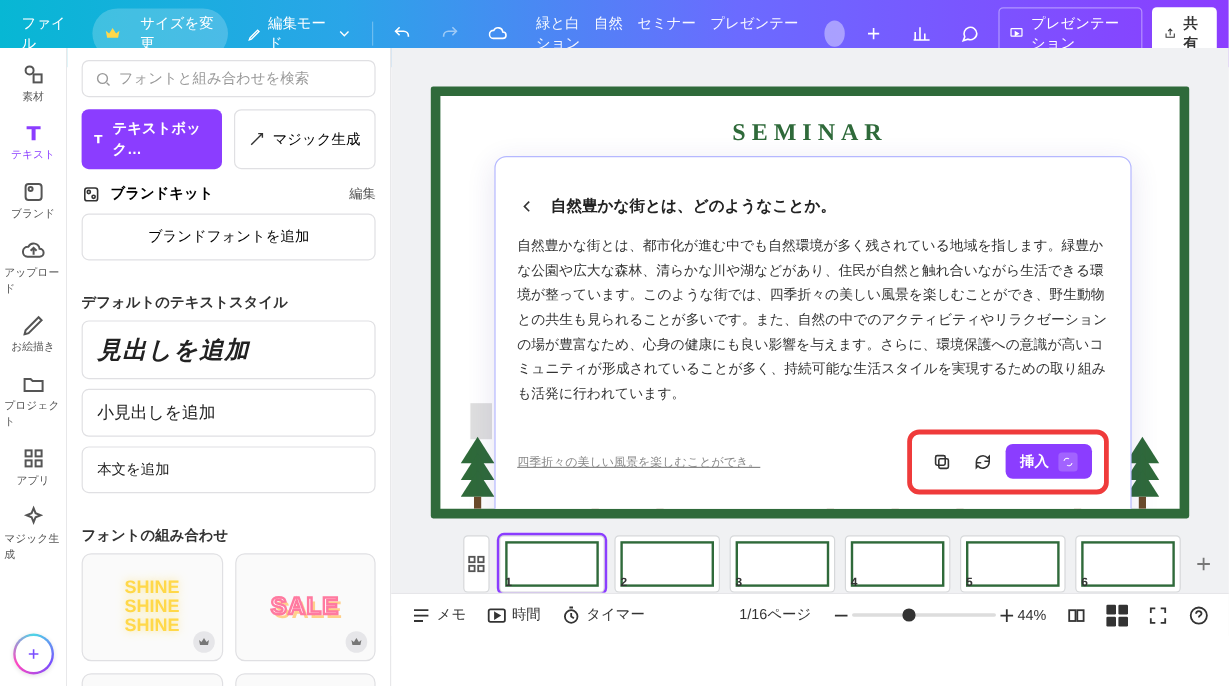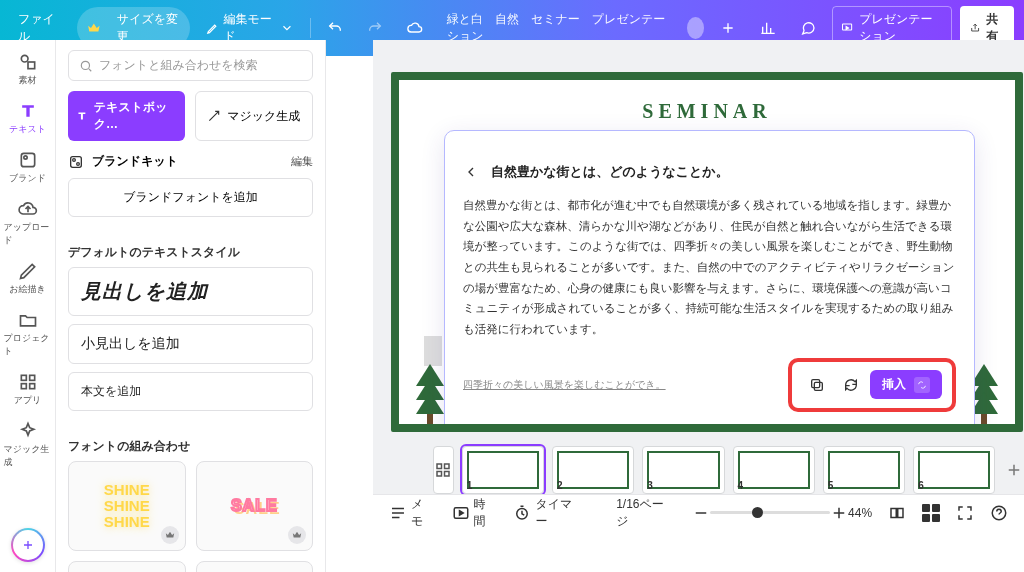--- a/index.html
+++ b/index.html
@@ -38,26 +38,26 @@
 .txt-style { border:1px solid #e0e0e3; border-radius:6px; padding:10px 12px; margin-bottom:8px; color:#222;}
 .ts1 { font-size:20px; font-weight:800; letter-spacing:1px;font-style:italic;}
 .ts2 { font-size:14px; font-weight:500;}
 .ts3 { font-size:12px;}
 .combo-grid { display:grid; grid-template-columns:1fr 1fr; gap:10px; margin-top:6px;}
 .combo { border:1px solid #e0e0e3; border-radius:8px; height:90px; position:relative; display:flex; align-items:center; justify-content:center; flex-direction:column; overflow:hidden; background:#fafafa}
 .crown { position:absolute; right:6px; bottom:6px; width:18px; height:18px; border-radius:50%; background:#e6e6e9; display:flex; align-items:center; justify-content:center;}
 .crown svg{width:10px;height:10px;}
 .shine { font-weight:900; font-size:15px; line-height:1.05; text-align:center;
  color:#ffd84a; text-shadow:0 0 8px rgba(255,216,74,.6);}
-.sale { font-weight:900; font-size:16px; letter-spacing:1px;
+.sale { font-weight:900; font-size:20px; letter-spacing:1px;
  color:#fff; -webkit-text-stroke:2px #ff7aa0; text-shadow:3px 3px 0 #ffd08a;}
 .water{ font-weight:900; font-size:16px; letter-spacing:2px; color:#6b3dff;}
 
 
-.canvas { position:absolute; left:326px; top:40px; right:0; height:490px; background:#f0f1f3;margin-left:47px;}
+.canvas { position:absolute; left:326px; top:40px; right:0; height:490px; background:#f0f1f3;}
 .stage-wrap { padding:32px 18px 14px; height:405px;}
 .stage { width:632px; height:360px; margin:0 auto; background:#fff; border:8px solid #2f6a3a; border-radius:2px; position:relative; overflow:hidden;}
 .sem-title { position:absolute; top:20px; left:0; right:0; text-align:center; font-family:Georgia,serif; font-weight:700; letter-spacing:5px; color:#2f6a3a; font-size:20px;}
 .sky { position:absolute; left:0; right:0; bottom:0; height:70px; display:flex; align-items:flex-end; justify-content:space-around; padding:0 4px;}
 .tree { width:38px; display:flex; flex-direction:column; align-items:center;}
 .tree .tri { width:0; height:0; border-left:14px solid transparent; border-right:14px solid transparent; border-bottom:22px solid #2f6a3a; margin-top:-8px;}
 .tree .trunk{ width:6px; height:10px; background:#6b4b2a;}
 .person { width:28px; height:56px; position:relative;}
 .person .head{ width:12px; height:12px; border-radius:50%; background:#f1c27d; margin:0 auto 2px;}
 .person .body{ width:16px; height:24px; border-radius:5px 5px 2px 2px; margin:0 auto;}

